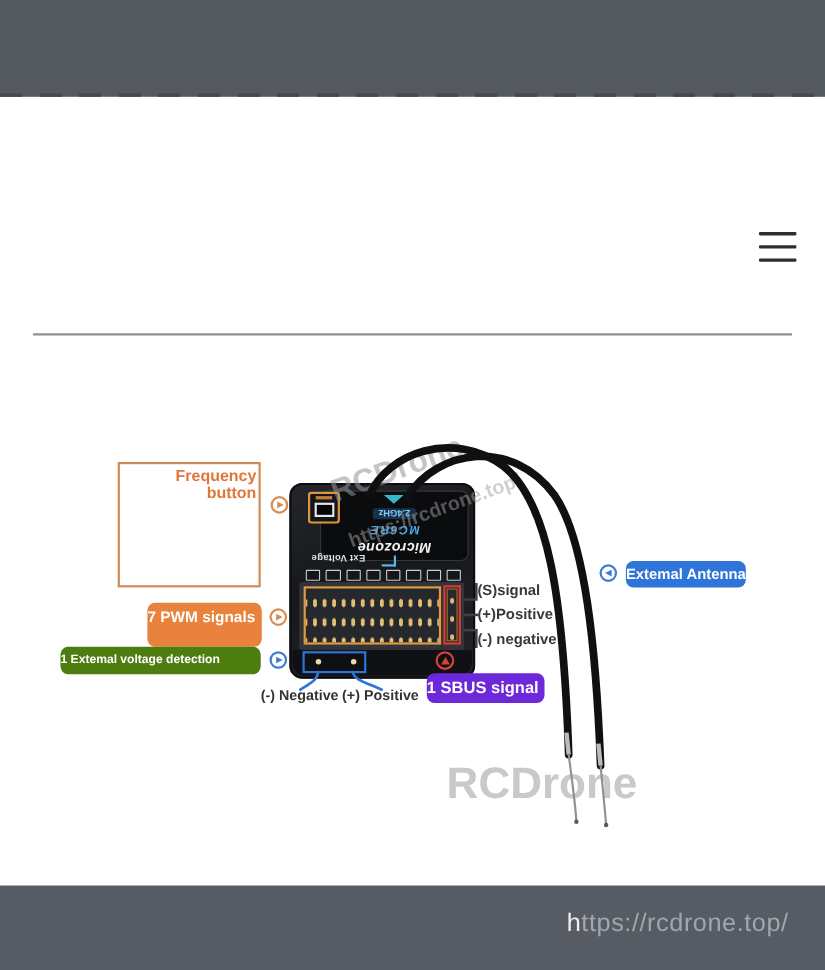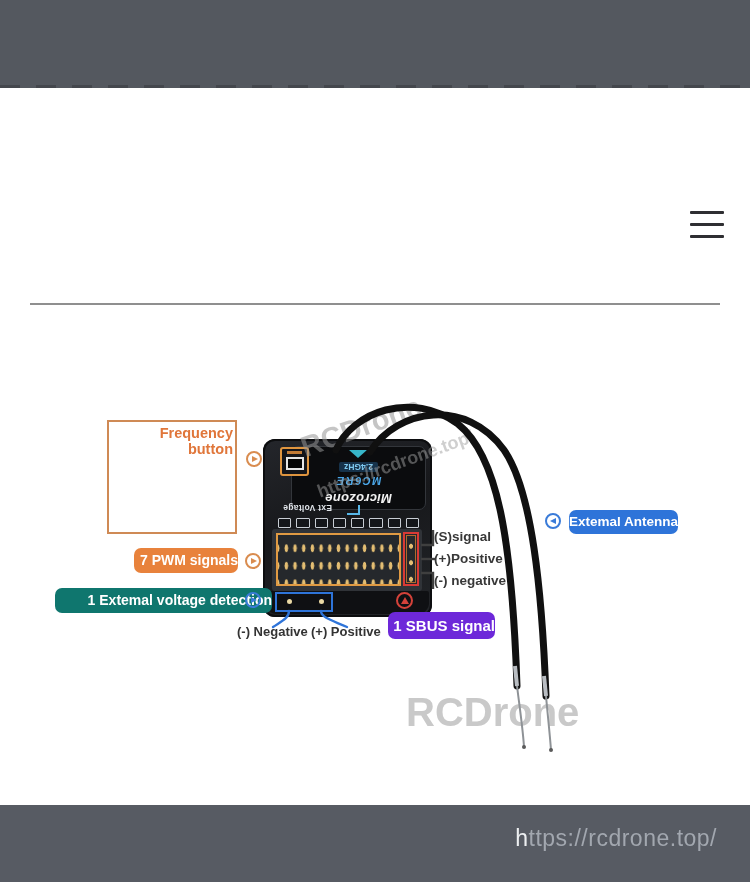--- a/index.html
+++ b/index.html
@@ -31,23 +31,23 @@
   .play{position:absolute;width:16px;height:16px;border-radius:50%;box-sizing:border-box;}
   .play::after{content:"";position:absolute;width:0;height:0;}
   .play.orange{border:2px solid #d98c4f;}
   .play.orange::after{left:4px;top:2.5px;border-left:6.5px solid #d98c4f;border-top:3.5px solid transparent;border-bottom:3.5px solid transparent;}
   .play.blue{border:2px solid #3a7bd8;}
   .play.blue::after{left:4px;top:2.5px;border-left:6.5px solid #3a7bd8;border-top:3.5px solid transparent;border-bottom:3.5px solid transparent;}
   .play.blue-left{border:2px solid #3a7bd8;}
   .play.blue-left::after{left:2.5px;top:2.5px;border-right:6.5px solid #3a7bd8;border-top:3.5px solid transparent;border-bottom:3.5px solid transparent;}
 
   
-  .pill{position:absolute;border-radius:7px;color:#fff;font-weight:700;text-align:right;white-space:nowrap;}
-  .pill.pwm{left:134px;top:548px;width:104px;height:25px;line-height:25px;font-size:14px;background:#e8823c;}
-  .pill.voltage{left:55px;top:588px;width:217px;height:25px;line-height:25px;font-size:14px;background:#0f766e;}
+  .pill{position:absolute;border-radius:7px;color:#fff;font-weight:700;text-align:left;white-space:nowrap;}
+  .pill.pwm{left:134px;top:548px;width:104px;height:40px;line-height:25px;font-size:14px;background:#e8823c;}
+  .pill.voltage{left:55px;top:588px;width:182px;height:25px;line-height:25px;font-size:11px;background:#4d7c0f;}
   .pill.antenna{left:569px;top:510px;width:109px;height:24px;line-height:24px;font-size:13.5px;background:#2e74d9;}
   .pill.sbus{left:388px;top:612px;width:107px;height:27px;line-height:27px;font-size:15px;background:#6d28d9;}
 
   
   .rowlab{position:absolute;left:434px;font-size:13.5px;font-weight:600;color:#383838;white-space:nowrap;}
   .botlab{position:absolute;top:624px;font-size:13px;font-weight:600;color:#333;white-space:nowrap;}
 
   
   .wm-diag-name{position:absolute;left:302px;top:432px;font-size:29px;font-weight:600;
     color:rgba(150,150,150,.55);transform:rotate(-20deg);transform-origin:left center;white-space:nowrap;}

